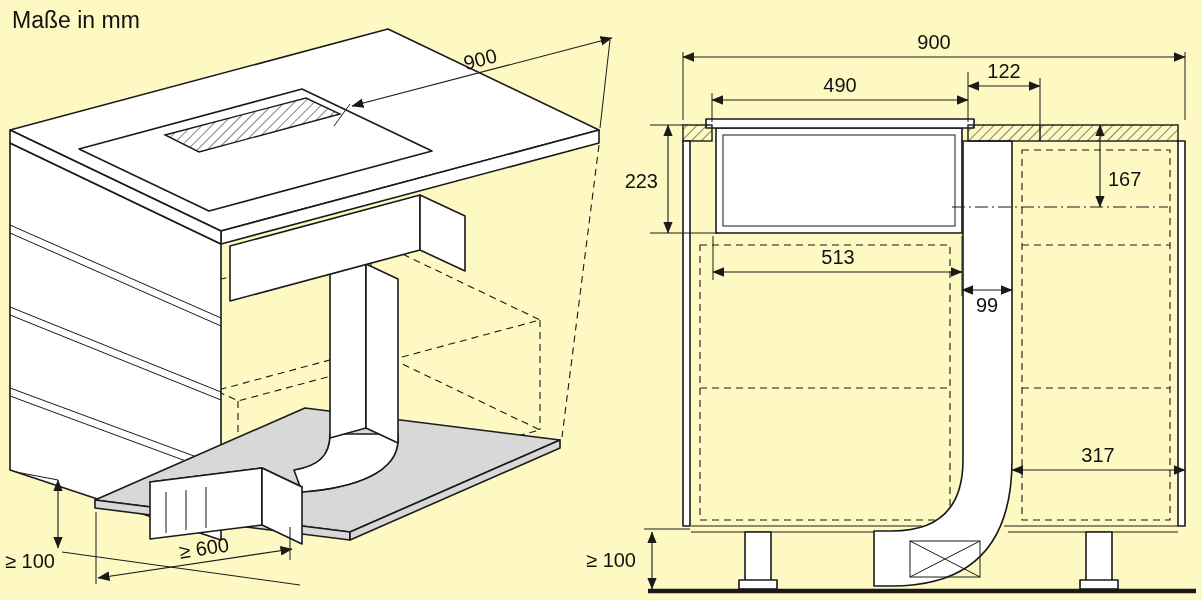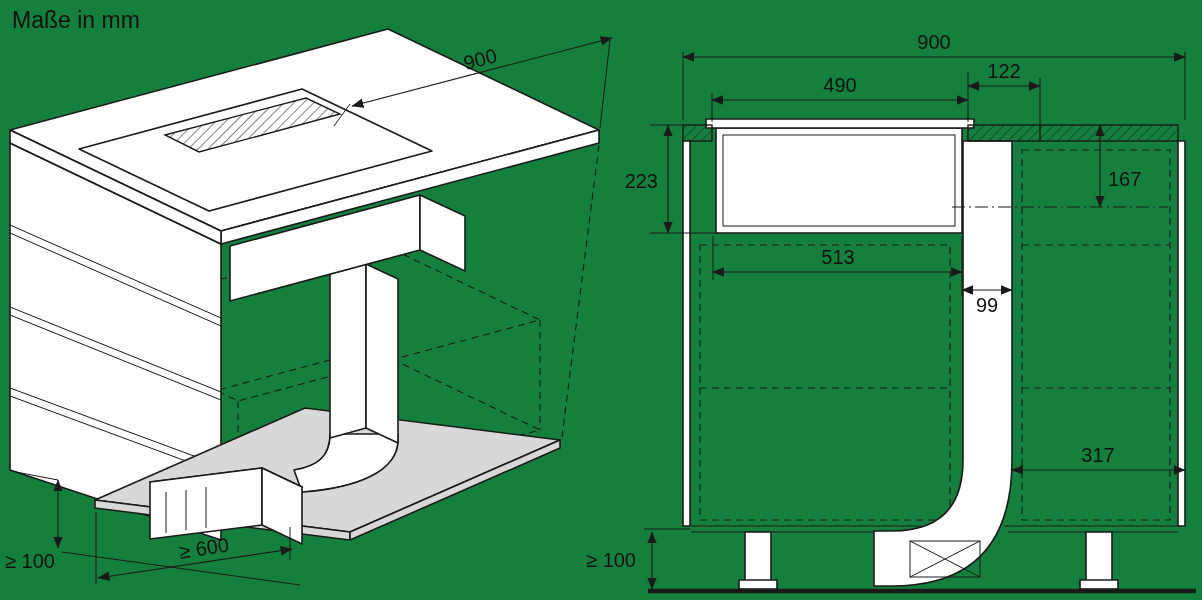--- a/index.html
+++ b/index.html
@@ -1,16 +1,16 @@
 <!DOCTYPE html>
 <html><head>
 <meta charset="utf-8">
 <style>
   html,body{margin:0;padding:0;background:#fff}
-  .stage{position:relative;width:1202px;height:600px;background:#15803d;font-family:"Liberation Sans",sans-serif;overflow:hidden}
+  .stage{position:relative;width:1202px;height:600px;background:#fef9c3;font-family:"Liberation Sans",sans-serif;overflow:hidden}
   svg{position:absolute;left:0;top:0}
   .fillw   {fill:#ffffff;stroke:#1a1a1a;stroke-width:1.6;stroke-linejoin:round}
   .thin    {fill:none;stroke:#1a1a1a;stroke-width:1}
   .dash    {fill:none;stroke:#1a1a1a;stroke-width:1.1;stroke-dasharray:7 5}
   .dashdot {fill:none;stroke:#1a1a1a;stroke-width:1.1;stroke-dasharray:13 4 2 4}
   .dim     {fill:none;stroke:#1a1a1a;stroke-width:1.1;marker-start:url(#arr);marker-end:url(#arr)}
   .ext     {fill:none;stroke:#1a1a1a;stroke-width:1}
   .panel   {fill:#d8d8d8;stroke:#1a1a1a;stroke-width:1.6;stroke-linejoin:round}
   .hatchfill{fill:url(#hatch);stroke:#1a1a1a;stroke-width:1.4}
   text{font:20px "Liberation Sans",sans-serif;fill:#111}

